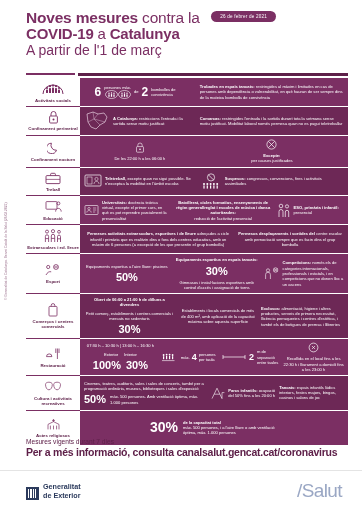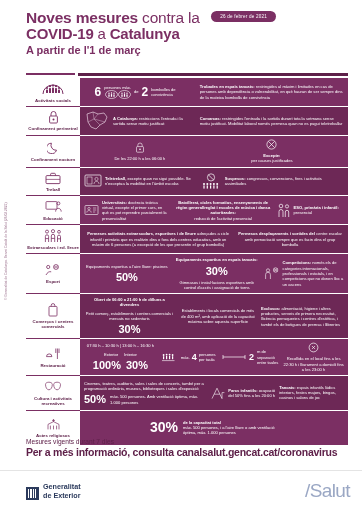--- a/index.html
+++ b/index.html
@@ -5,21 +5,21 @@
   html,body{margin:0;padding:0;}
   body{width:362px;height:511px;background:#ffffff;font-family:"Liberation Sans",sans-serif;overflow:hidden;}
   .poster{position:relative;width:290px;height:511px;background:#fff;}
 
   
   .header{padding:10px 0 0 26px;}
   .h-line1{font-size:15.5px;line-height:16px;color:#7b2f63;font-weight:400;letter-spacing:-.2px;}
   .h-line1 b{font-weight:700;}
   .h-line2{font-size:15px;line-height:16px;color:#7b2f63;font-weight:700;letter-spacing:-.2px;}
   .h-line2 span.reg{font-weight:400;}
-  .h-line3{font-size:11px;line-height:15px;color:#7b2f63;font-weight:700;margin-top:1px;}
+  .h-line3{font-size:14px;line-height:15px;color:#7b2f63;font-weight:400;margin-top:1px;}
   .date-badge{position:absolute;top:11px;right:14px;background:#7b2f63;color:#fff;font-size:4.6px;
               padding:3px 9px;border-radius:8px;letter-spacing:.2px;white-space:nowrap;}
 
   
   .rules{position:absolute;top:73px;left:26px;width:322px;height:3px;}
   .rule-a{position:absolute;left:0;top:0;width:49px;height:2px;background:#7b2f63;}
   .rule-b{position:absolute;left:52px;top:0;width:270px;height:3px;background:#5e2049;}
 
   
   .table{position:absolute;top:78px;left:26px;width:322px;}
@@ -42,21 +42,21 @@
   
   .footer{position:absolute;left:26px;top:437px;width:322px;}
   .f1{font-size:6.6px;color:#5e2049;line-height:9px;}
   .f2{font-size:10.5px;font-weight:700;color:#5e2049;line-height:13px;letter-spacing:-.25px;}
 
   .logobar{position:absolute;left:0;top:470px;width:362px;height:41px;background:#fff;border-top:1px solid #e4e4e4;}
   .gen{position:absolute;left:26px;top:12px;display:flex;align-items:flex-end;gap:4px;}
   .gen-flag{width:13px;height:13px;background:#2b3a5c;display:flex;align-items:center;justify-content:center;}
   .gen-bars{width:9px;height:9px;background:repeating-linear-gradient(90deg,#fff 0 1.2px,#2b3a5c 1.2px 2.4px);}
   .gen-txt{font-size:7.2px;font-weight:700;color:#2b3a5c;line-height:8.6px;}
-  .salut{position:absolute;right:12px;top:9px;font-size:19px;color:#9aa7c4;font-weight:400;letter-spacing:-.6px;}
+  .salut{position:absolute;right:20px;top:9px;font-size:19px;color:#9aa7c4;font-weight:400;letter-spacing:-.6px;}
 
   .vside{position:absolute;left:4px;top:300px;transform:rotate(-90deg);transform-origin:left top;
          font-size:3.3px;color:#9a6f8c;white-space:nowrap;}
 </style>
 </head>
 <body>
 
 <div class="poster">
 
   <div class="header">

